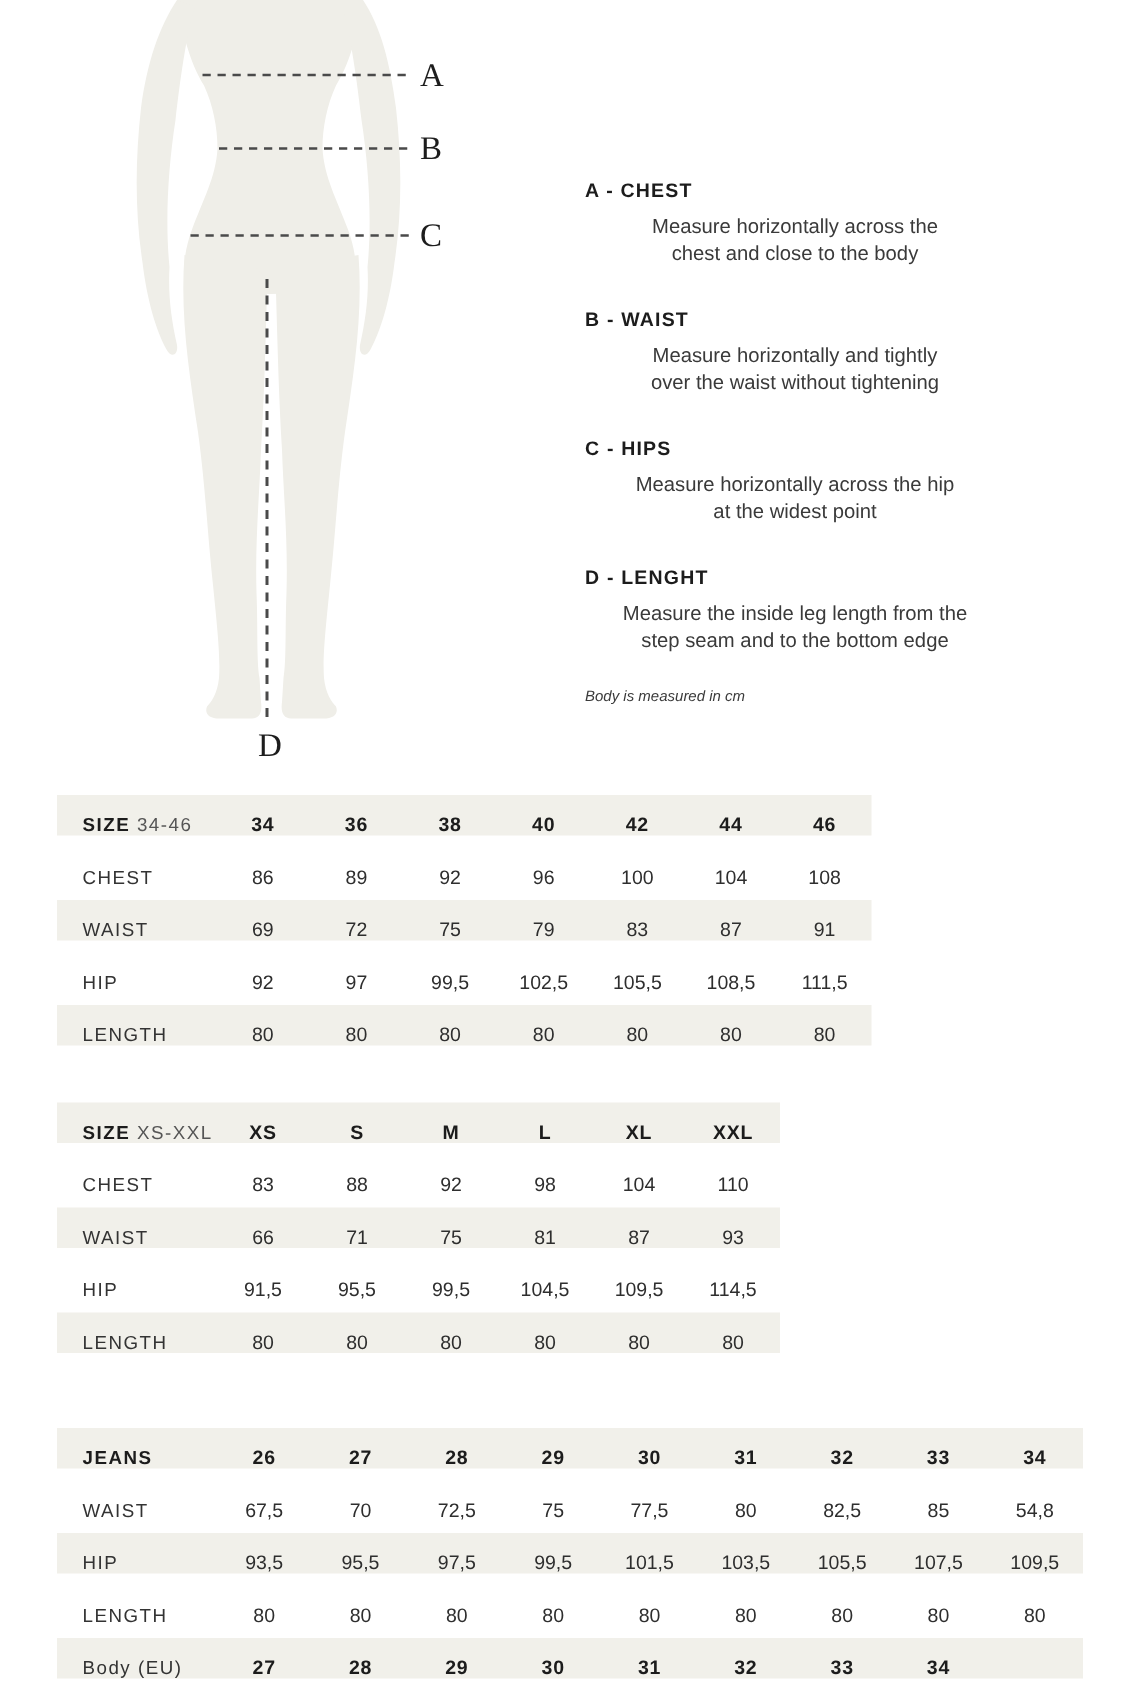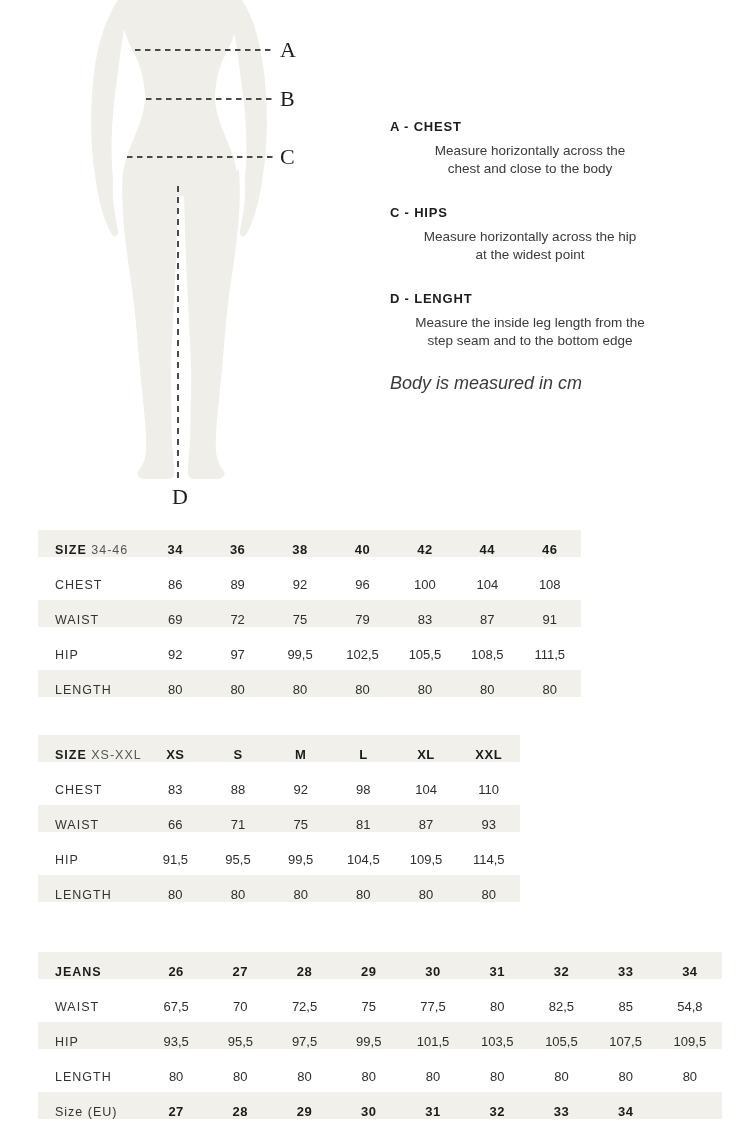--- a/index.html
+++ b/index.html
@@ -45,21 +45,21 @@
     letter-spacing: 0.8px;
     color: var(--head);
     line-height: 16px;
     margin-bottom: 7px;
   }
   .g-sec p { font-size: 13.5px; color: #3a3a3a; text-align: center; }
   .gl { display: block; line-height: 17.5px; }
   .note {
     margin-top: 24px;
     font-style: italic;
-    font-size: 18px;
+    font-size: 10px;
     color: #3a3a3a;
   }
 
   
   .size-table { position: absolute; left: 38px; }
   .t1 { top: 530px; width: 543px; }
   .t2 { top: 735px; width: 482px; }
   .t3 { top: 952px; width: 684px; }
   .trow {
     display: flex;
@@ -139,20 +139,27 @@
 
   <section class="guide">
     <div class="g-sec">
       <h3>A - CHEST</h3>
       <p>
         <span class="gl">Measure horizontally across the</span>
         <span class="gl">chest and close to the body</span>
       </p>
     </div>
     <div class="g-sec">
+      <h3>B - WAIST</h3>
+      <p>
+        <span class="gl">Measure horizontally and tightly</span>
+        <span class="gl">over the waist without tightening</span>
+      </p>
+    </div>
+    <div class="g-sec">
       <h3>C - HIPS</h3>
       <p>
         <span class="gl">Measure horizontally across the hip</span>
         <span class="gl">at the widest point</span>
       </p>
     </div>
     <div class="g-sec">
       <h3>D - LENGHT</h3>
       <p>
         <span class="gl">Measure the inside leg length from the</span>
@@ -305,21 +312,21 @@
           <div class="cell val">80</div>
           <div class="cell val">80</div>
           <div class="cell val">80</div>
           <div class="cell val">80</div>
           <div class="cell val">80</div>
           <div class="cell val">80</div>
           <div class="cell val">80</div>
           <div class="cell val">80</div>
         </div>
         <div class="trow band">
-          <div class="cell lab">Size (EU)</div>
+          <div class="cell lab">Body (EU)</div>
           <div class="cell val b">27</div>
           <div class="cell val b">28</div>
           <div class="cell val b">29</div>
           <div class="cell val b">30</div>
           <div class="cell val b">31</div>
           <div class="cell val b">32</div>
           <div class="cell val b">33</div>
           <div class="cell val b">34</div>
           <div class="cell val b"></div>
         </div>

